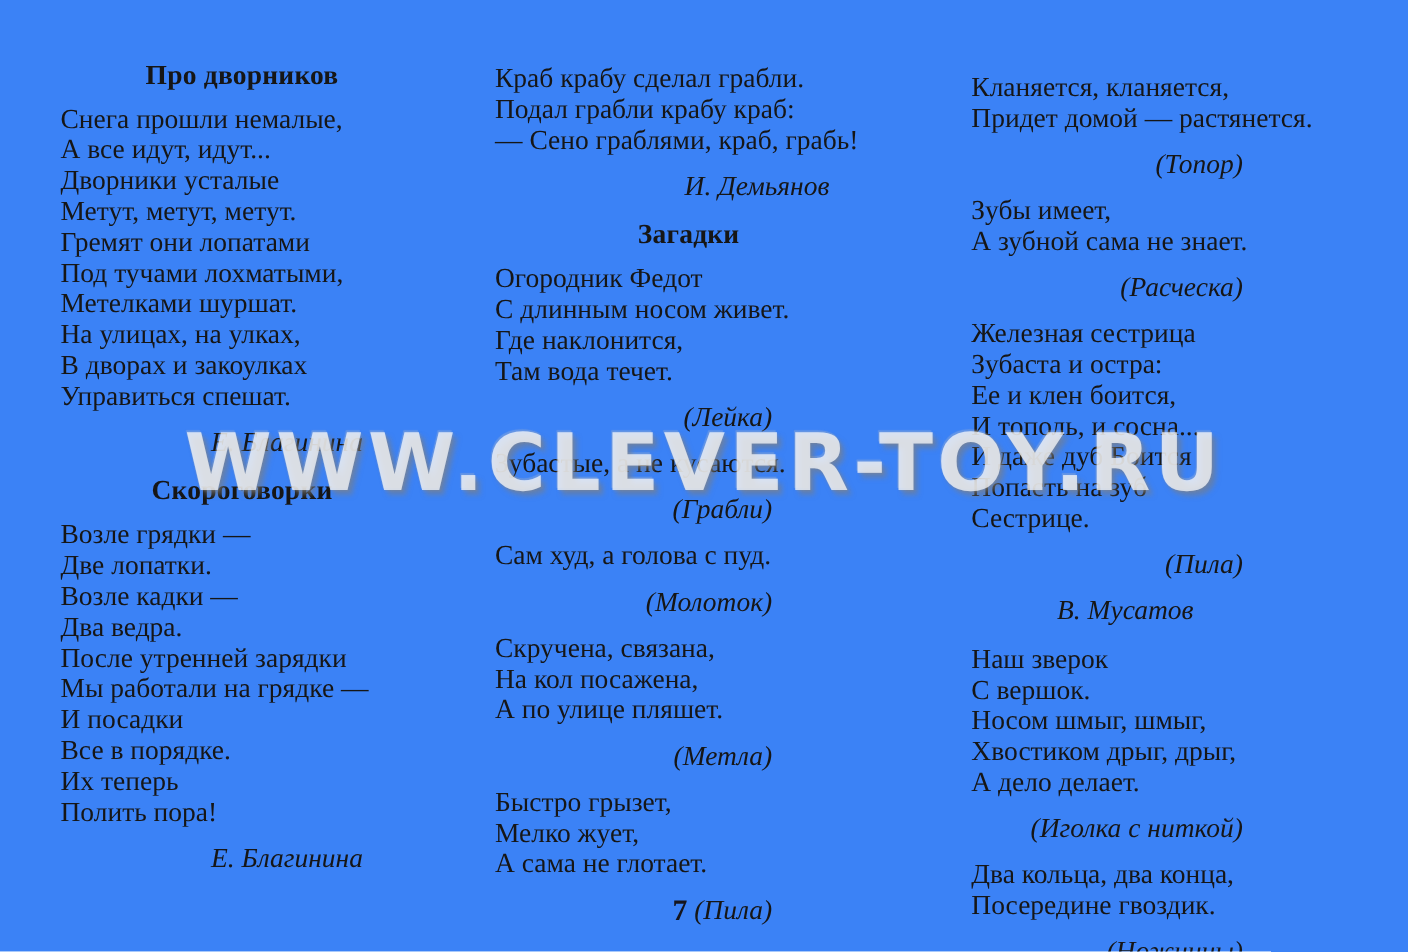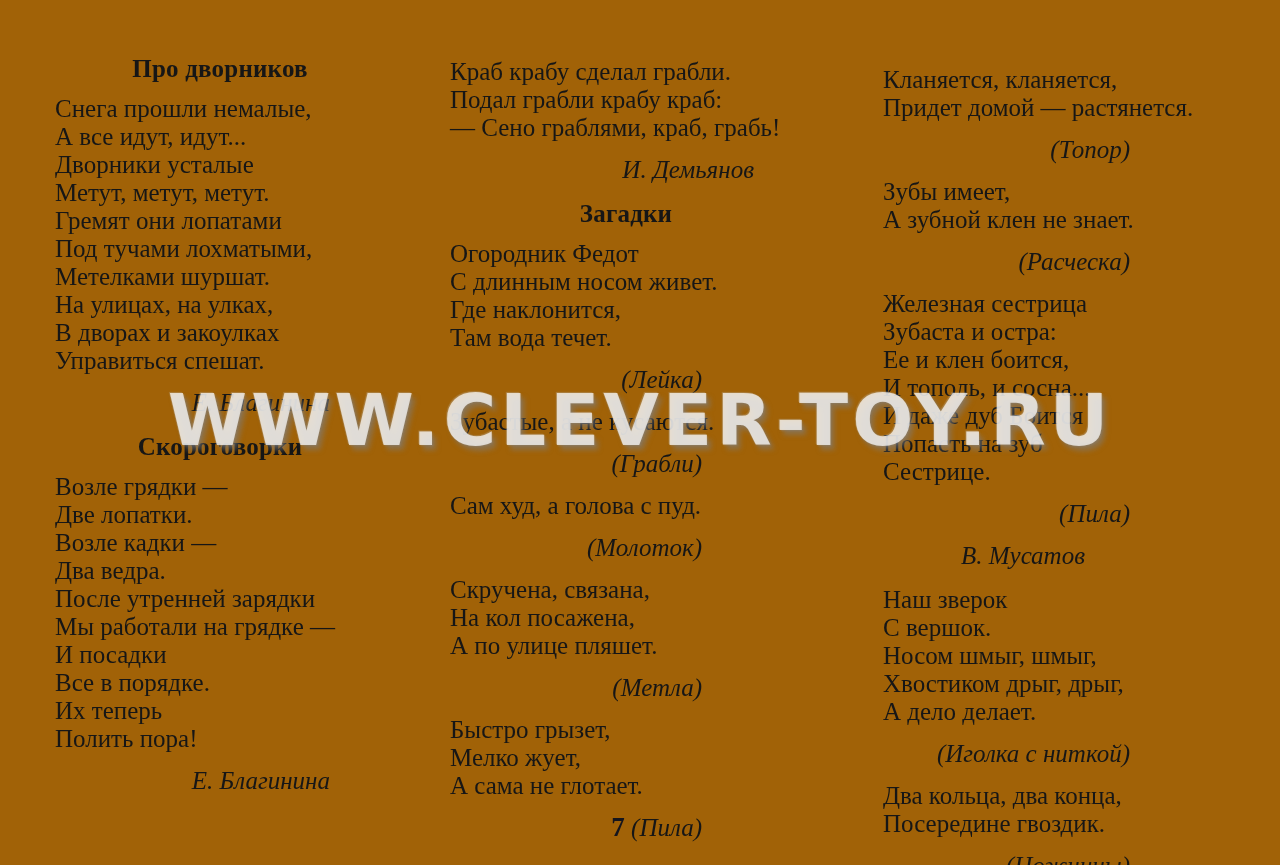--- a/index.html
+++ b/index.html
@@ -4,21 +4,21 @@
 <style>
   * { margin: 0; padding: 0; box-sizing: border-box; }
   html, body {
     width: 1280px; height: 865px;
     background: #ffffff;
     font-family: "Liberation Serif", serif;
     color: #161616;
     overflow: hidden;
     position: relative;
   }
-  .page { position: absolute; inset: 0; background: #a16207; }
+  .page { position: absolute; inset: 0; background: #3b82f6; }
 
   .column { position: absolute; font-size: 25px; line-height: 28px; }
   .col-1 { left: 55px;  top: 55px; width: 330px; }
   .col-2 { left: 450px; top: 58px; width: 352px; }
   .col-3 { left: 883px; top: 66px; width: 302px; }
 
   .heading {
     font-weight: bold;
     text-align: center;
     margin: 12px 0 12px 0;
@@ -147,21 +147,21 @@
       <div class="answer">(Пила)</div>
     </div>
   <div class="column col-3">
       <div class="stanza">
         <div class="line">Кланяется, кланяется,</div>
         <div class="line">Придет домой — растянется.</div>
       </div>
       <div class="answer">(Топор)</div>
       <div class="stanza">
         <div class="line">Зубы имеет,</div>
-        <div class="line">А зубной клен не знает.</div>
+        <div class="line">А зубной сама не знает.</div>
       </div>
       <div class="answer">(Расческа)</div>
       <div class="stanza">
         <div class="line">Железная сестрица</div>
         <div class="line">Зубаста и остра:</div>
         <div class="line">Ее и клен боится,</div>
         <div class="line">И тополь, и сосна...</div>
         <div class="line">И даже дуб Боится</div>
         <div class="line">Попасть на зуб</div>
         <div class="line">Сестрице.</div>

